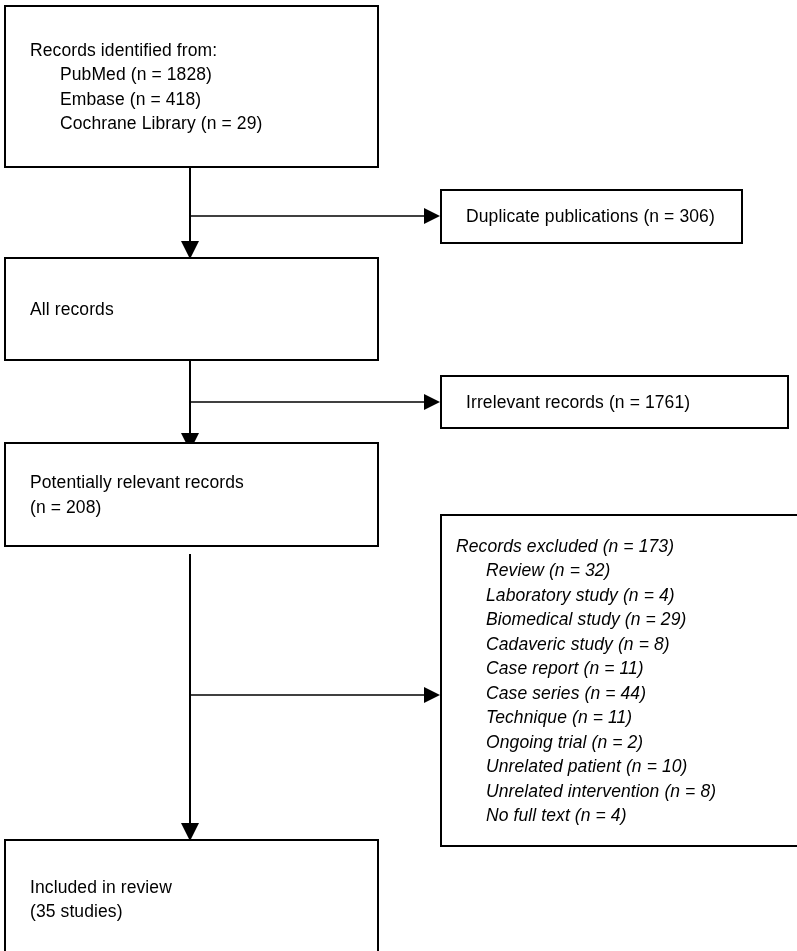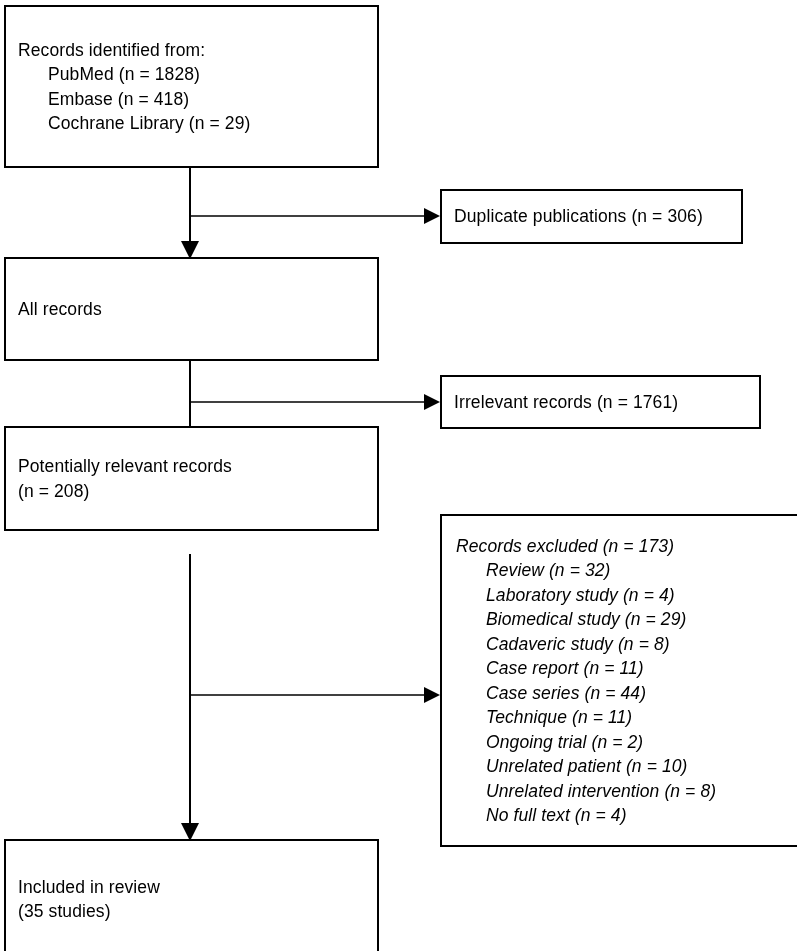--- a/index.html
+++ b/index.html
@@ -20,39 +20,39 @@
   .node {
     position: absolute;
     box-sizing: border-box;
     border: 2px solid #000000;
     background: #ffffff;
     display: flex;
     flex-direction: column;
     justify-content: center;
   }
   .node .lines {
-    padding-left: 12px;
+    padding-left: 24px;
     padding-right: 8px;
   }
   .tline {
     font-size: 17.5px;
     line-height: 24.5px;
     white-space: pre;
     letter-spacing: 0.1px;
   }
   .tline.indent {
     padding-left: 30px;
   }
   
   #node-identified   { left: 4px;   top: 5px;   width: 375px; height: 163px; }
   #node-all-records  { left: 4px;   top: 257px; width: 375px; height: 104px; }
-  #node-potentially  { left: 4px;   top: 426px; width: 375px; height: 105px; }
+  #node-potentially  { left: 4px;   top: 442px; width: 375px; height: 105px; }
   #node-included     { left: 4px;   top: 839px; width: 375px; height: 120px; }
   #node-duplicates   { left: 440px; top: 189px; width: 303px; height: 55px; }
-  #node-irrelevant   { left: 440px; top: 375px; width: 321px; height: 54px; }
+  #node-irrelevant   { left: 440px; top: 375px; width: 349px; height: 54px; }
   #node-excluded     { left: 440px; top: 514px; width: 389px; height: 333px; font-style: italic; }
   #node-excluded .lines { padding-left: 14px; }
 
   svg#connectors {
     position: absolute;
     left: 0;
     top: 0;
     width: 797px;
     height: 951px;
     pointer-events: none;

